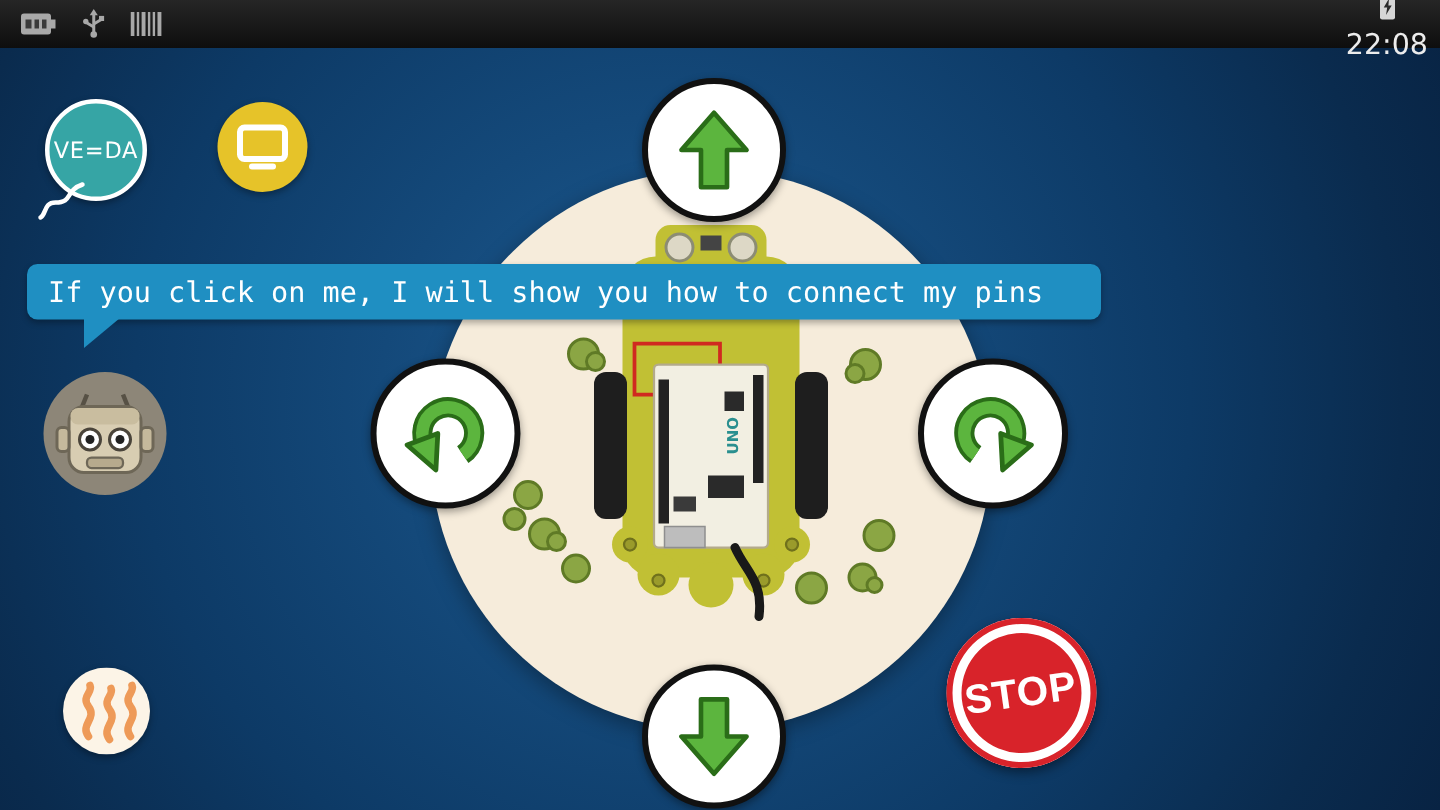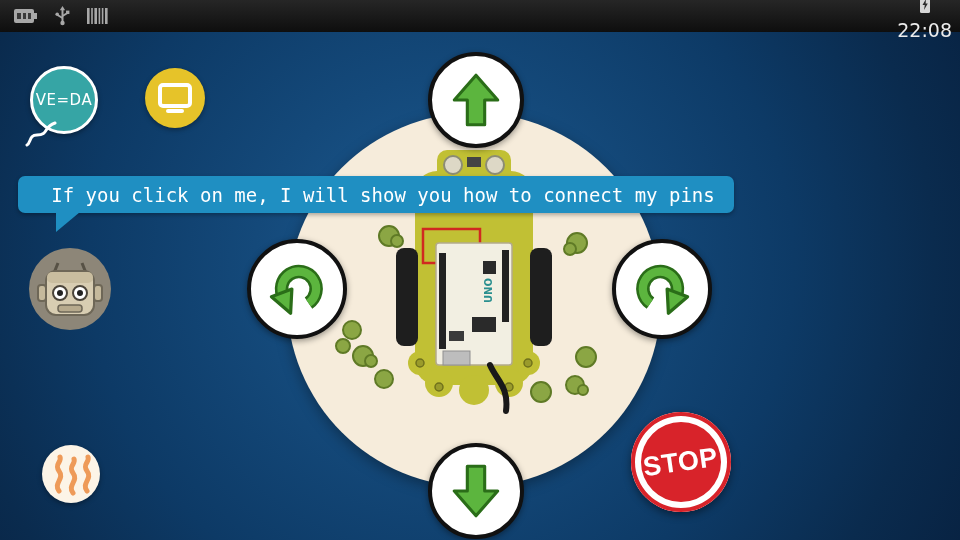--- a/index.html
+++ b/index.html
@@ -24,21 +24,21 @@
   .logo-cable { position:absolute; left:-8px; bottom:-16px; }
   .tv-btn { position:absolute; left:145px; top:36px; width:60px; height:60px; border-radius:50%;
     background:#e6c329; display:flex; align-items:center; justify-content:center; box-shadow:0 2px 5px rgba(0,0,0,.35); }
   .tv-icon { width:34px; height:25px; border:4px solid #fff; border-radius:5px; position:relative; margin-top:-6px; }
   .tv-base { position:absolute; left:50%; transform:translateX(-50%); bottom:-9px; width:18px; height:4px;
     background:#fff; border-radius:2px; }
 
   
   .bubble { position:absolute; left:18px; top:144px; width:716px; height:37px; background:#1f8fc2;
     border-radius:7px; display:flex; align-items:center; padding-left:14px; z-index:40;
-    box-shadow:0 2px 4px rgba(0,0,0,.3);justify-content:center; }
+    box-shadow:0 2px 4px rgba(0,0,0,.3); }
   .bubble-text { color:#fff; font-family:"DejaVu Sans Mono",monospace; font-size:19px; white-space:nowrap; }
   .bubble-tail { position:absolute; left:38px; top:36px; width:0; height:0;
     border-top:20px solid #1f8fc2; border-right:24px solid transparent; }
 
   
   .avatar { position:absolute; left:28px; top:215px; width:84px; height:84px; border-radius:50%; z-index:35; }
 
   
   .arena { position:absolute; left:287px; top:81px; width:374px; height:374px; border-radius:50%;
     background:#f6ecdb; box-shadow:0 4px 14px rgba(0,0,0,.35); overflow:hidden; }

